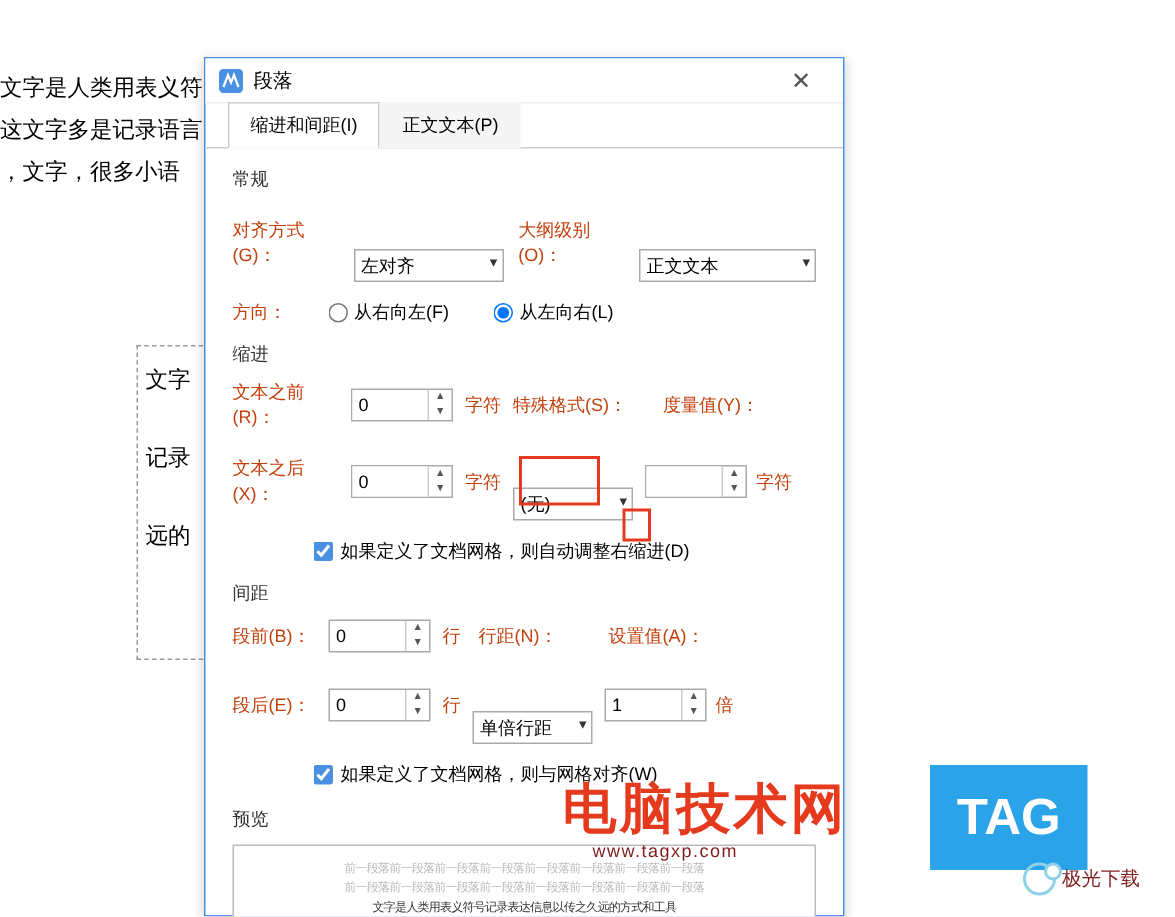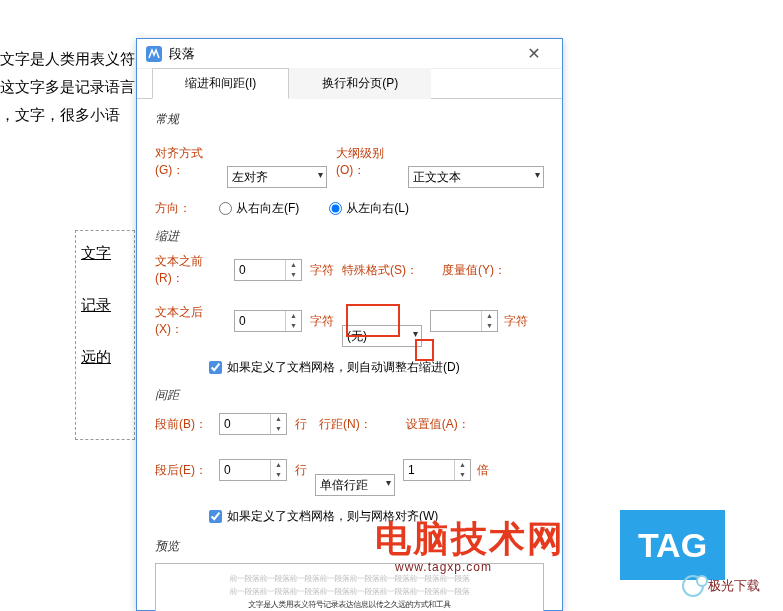--- a/index.html
+++ b/index.html
@@ -1,32 +1,32 @@
 <!DOCTYPE html>
 <html><head>
 <meta charset="utf-8">
 <style>
 * { box-sizing: border-box; margin: 0; padding: 0; }
 body { font-family: "Microsoft YaHei", sans-serif; font-size: 12px; background: #fff; width: 783px; height: 611px; position: relative; overflow: hidden; }
 .bg-text { position: absolute; left: 0; top: 45px; font-size: 15px; line-height: 28px; color: #000; }
-.bg-box { position: absolute; left: 75px; top: 230px; width: 60px; height: 210px; border: 1px dashed #999; padding: 10px 5px; text-decoration: underline; }
+.bg-box { position: absolute; left: 91px; top: 230px; width: 60px; height: 210px; border: 1px dashed #999; padding: 10px 5px; }
 .bg-box .row { font-size: 15px; margin-bottom: 28px; white-space: nowrap; overflow: hidden; }
 
 .dialog { position: absolute; left: 136px; top: 38px; width: 427px; height: 573px; background: #fff; border: 1px solid #4a90e2; box-shadow: 0 2px 8px rgba(0,0,0,0.2); }
 .titlebar { height: 30px; background: #fff; display: flex; align-items: center; padding: 0 8px; border-bottom: 1px solid #eee; }
 .titlebar .logo { width: 18px; height: 18px; margin-right: 6px; }
 .titlebar .title { flex: 1; font-size: 13px; }
 .titlebar .close { width: 40px; text-align: center; font-size: 16px; color: #555; cursor: pointer; }
 
 .tabs { display: flex; border-bottom: 1px solid #ccc; height: 30px; align-items: flex-end; padding-left: 15px; }
-.tab { padding: 6px 32px; font-size: 12px; border: 1px solid transparent; cursor: pointer; position: relative; top: 1px; background: #f5f5f5; }
+.tab { padding: 6px 14px; font-size: 12px; border: 1px solid transparent; cursor: pointer; position: relative; top: 1px; background: #f5f5f5; }
 .tab.active { border: 1px solid #ccc; border-bottom: 1px solid #fff; background: #fff; }
 
 .content { padding: 12px 18px; }
-.section-title { font-size: 12px; color: #333; margin-bottom: 8px; font-style: italic; }
+.section-title { font-size: 12px; color: #333; margin-bottom: 8px; }
 .row { display: flex; align-items: center; margin-bottom: 8px; min-height: 24px; }
 .lbl { color: #c2410c; margin-right: 4px; }
 
 select, .select { height: 22px; border: 1px solid #aaa; background: #fff; font-size: 12px; padding: 0 18px 0 4px; appearance: none; position: relative; }
 .select-wrap { position: relative; display: inline-block; margin-top: 30px; }
 .select-wrap::after { content: '▾'; position: absolute; right: 4px; top: 3px; font-size: 10px; pointer-events: none; color: #333; }
 
 .spinner { display: inline-flex; height: 22px; border: 1px solid #aaa; background: #fff; }
 .spinner input { width: 50px; border: none; padding: 0 4px; font-size: 12px; outline: none; }
 .spinner .btns { display: flex; flex-direction: column; width: 16px; border-left: 1px solid #ccc; }
@@ -71,32 +71,32 @@
     <svg class="logo" viewBox="0 0 18 18">
         <rect x="1" y="1" width="16" height="16" rx="3" fill="#4a90e2"></rect>
         <path d="M4 13 L7 5 L9 10 L11 5 L14 13" stroke="#fff" stroke-width="1.5" fill="none"></path>
       </svg>
     <span class="title">段落</span>
     <span class="close">✕</span>
   </div>
 
   <div class="tabs">
     <div class="tab active">缩进和间距(I)</div>
-    <div class="tab">换行和分页(P)</div>
+    <div class="tab">正文文本(P)</div>
   </div>
 
   <div class="content">
 
     <div class="section-title">常规</div>
     <div class="row">
       <span class="lbl">对齐方式(G)：</span>
       <span class="select-wrap"><select class="select" style="width:100px"><option>左对齐</option></select></span>
       <span style="width:10px"></span>
       <span class="lbl">大纲级别(O)：</span>
-      <span class="select-wrap"><select class="select" style="width:136px"><option>正文文本</option></select></span>
+      <span class="select-wrap"><select class="select" style="width:118px"><option>正文文本</option></select></span>
     </div>
     <div class="row">
       <span class="lbl" style="width:60px">方向：</span>
       <label class="radio-item">
           <input type="radio" name="dir" style="">
           <span>从右向左(F)</span>
         </label>
       <label class="radio-item">
           <input type="radio" name="dir" checked="" style="">
           <span>从左向右(L)</span>

